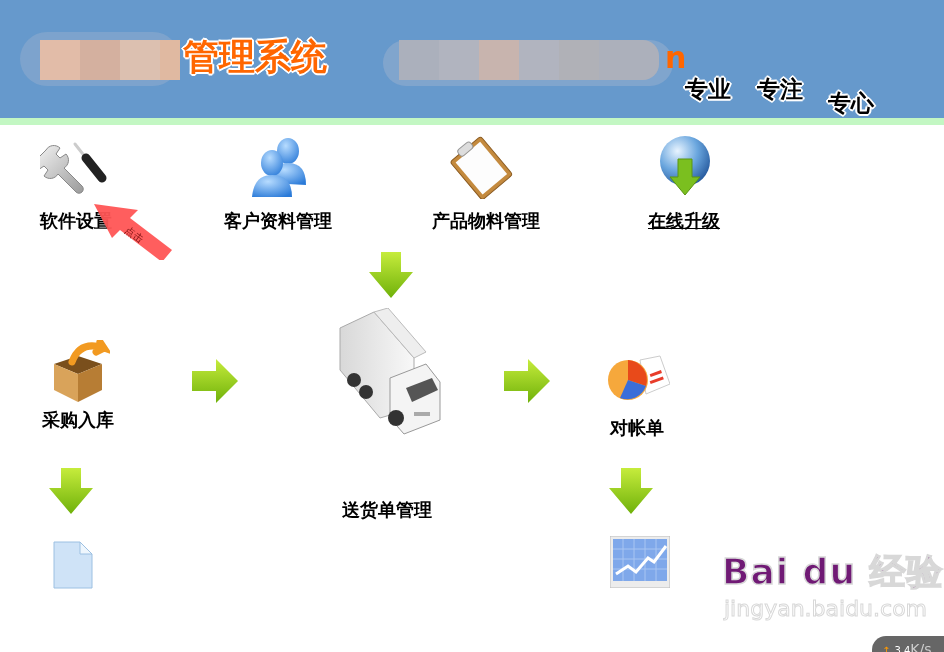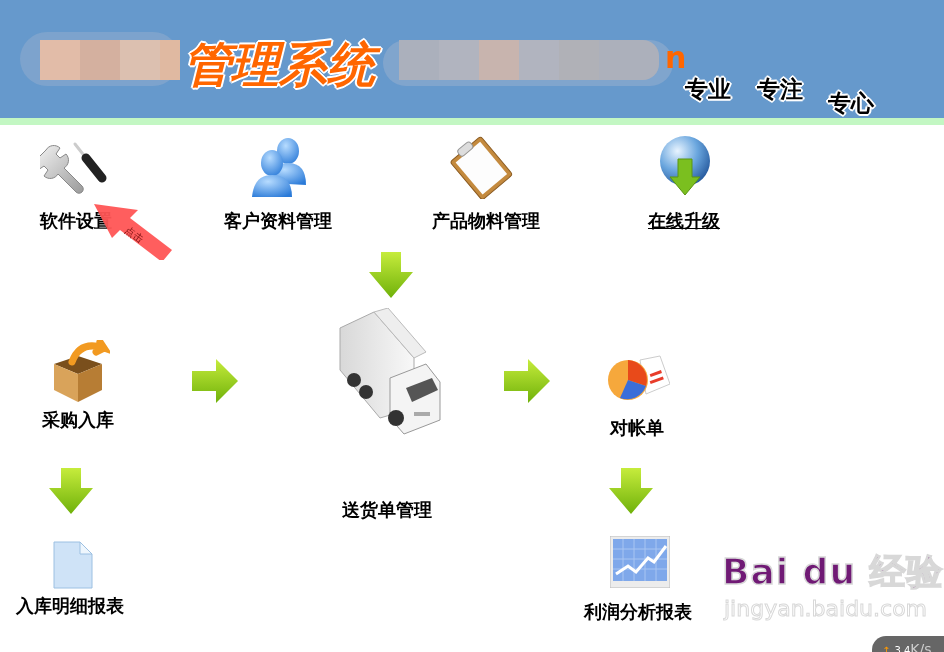--- a/index.html
+++ b/index.html
@@ -7,22 +7,22 @@
   body { position: relative; font-family: "DejaVu Sans", "Liberation Sans", sans-serif; }
 
   .header { position: absolute; left: 0; top: 0; width: 944px; height: 118px; background: #6699cc; }
   .header-strip { position: absolute; left: 0; top: 118px; width: 944px; height: 7px; background: #c3f7c3; }
 
   .blur-a { position: absolute; left: 20px; top: 32px; width: 160px; height: 54px; border-radius: 27px; background: rgba(140,170,205,0.6); }
   .blur-a .px { position: absolute; top: 8px; height: 40px; width: 40px; }
   .blur-b { position: absolute; left: 383px; top: 40px; width: 290px; height: 46px; border-radius: 23px; background: rgba(140,170,205,0.7); }
   .blur-b .px { position: absolute; top: 0; height: 40px; width: 40px; }
 
-  .title { position: absolute; left: 183px; top: 33px; font-size: 48px; font-weight: bold; color: #ff6600;
-    text-shadow: 2px 0 #fff, -2px 0 #fff, 0 2px #fff, 0 -2px #fff, 1px 1px #fff, -1px -1px #fff, 1px -1px #fff, -1px 1px #fff; letter-spacing: 0px; font-style: italic; }
+  .title { position: absolute; left: 183px; top: 33px; font-size: 36px; font-weight: bold; color: #ff6600;
+    text-shadow: 2px 0 #fff, -2px 0 #fff, 0 2px #fff, 0 -2px #fff, 1px 1px #fff, -1px -1px #fff, 1px -1px #fff, -1px 1px #fff; letter-spacing: 0px; }
   .title-mark { position: absolute; left: 665px; top: 40px; font-size: 30px; font-weight: bold; color: #ff6600; }
 
   .slogan { position: absolute; top: 74px; font-size: 23px; font-weight: bold; color: #000;
     text-shadow: 2px 0 #fff, -2px 0 #fff, 0 2px #fff, 0 -2px #fff, 1px 1px #fff, -1px -1px #fff, 1px -1px #fff, -1px 1px #fff; }
 
   .module { position: absolute; cursor: pointer; }
   .module .label { position: absolute; white-space: nowrap; font-size: 18px; font-weight: bold; color: #000; }
   .icon { position: absolute; }
 
   .arrow-right, .arrow-down { position: absolute; }
@@ -216,39 +216,37 @@
       </linearGradient>
     </defs>
   <polygon points="13,0 33,0 33,20 45,20 23,46 1,20 13,20" fill="url(#gd3)"></polygon>
 </svg>
 
 <div class="module" style="left:14px;top:540px;width:130px;height:80px;">
   <svg class="icon" style="left:38px;top:0;" width="42" height="50" viewBox="0 0 42 50">
     <polygon points="2,2 28,2 40,14 40,48 2,48" fill="#cfe3f7" stroke="#9cc0e2"></polygon>
     <polygon points="28,2 28,14 40,14" fill="#eef6fd" stroke="#9cc0e2"></polygon>
   </svg>
-  <div class="label" style="left:2px;top:54px;">入库明细报表</div>
 </div>
 
 <div class="module" style="left:580px;top:534px;width:130px;height:90px;">
   <svg class="icon" style="left:30px;top:2px;" width="60" height="52" viewBox="0 0 60 52">
     <rect x="0" y="0" width="60" height="52" fill="#ececec" stroke="#bbb"></rect>
     <rect x="3" y="3" width="54" height="42" fill="#7fa8ea"></rect>
     <g stroke="#a9c5f2" stroke-width="1">
       <line x1="13" y1="3" x2="13" y2="45"></line>
         <line x1="24" y1="3" x2="24" y2="45"></line>
         <line x1="35" y1="3" x2="35" y2="45"></line>
         <line x1="46" y1="3" x2="46" y2="45"></line>
       <line x1="3" y1="13" x2="57" y2="13"></line>
         <line x1="3" y1="23" x2="57" y2="23"></line>
         <line x1="3" y1="33" x2="57" y2="33"></line>
     </g>
     <polyline points="6,38 18,30 26,36 38,22 44,26 56,10" fill="none" stroke="#fff" stroke-width="3"></polyline>
   </svg>
-  <div class="label" style="left:4px;top:66px;">利润分析报表</div>
 </div>
 
 <div class="watermark">
   <div class="wm-logo">Bai du 经验</div>
   <div class="wm-url">jingyan.baidu.com</div>
 </div>
 
 <div class="speed">
   <span class="up">↑</span><span>3.4</span><span style="font-size:14px;color:#ccc;text-decoration:underline;">K/s</span>
 </div>

